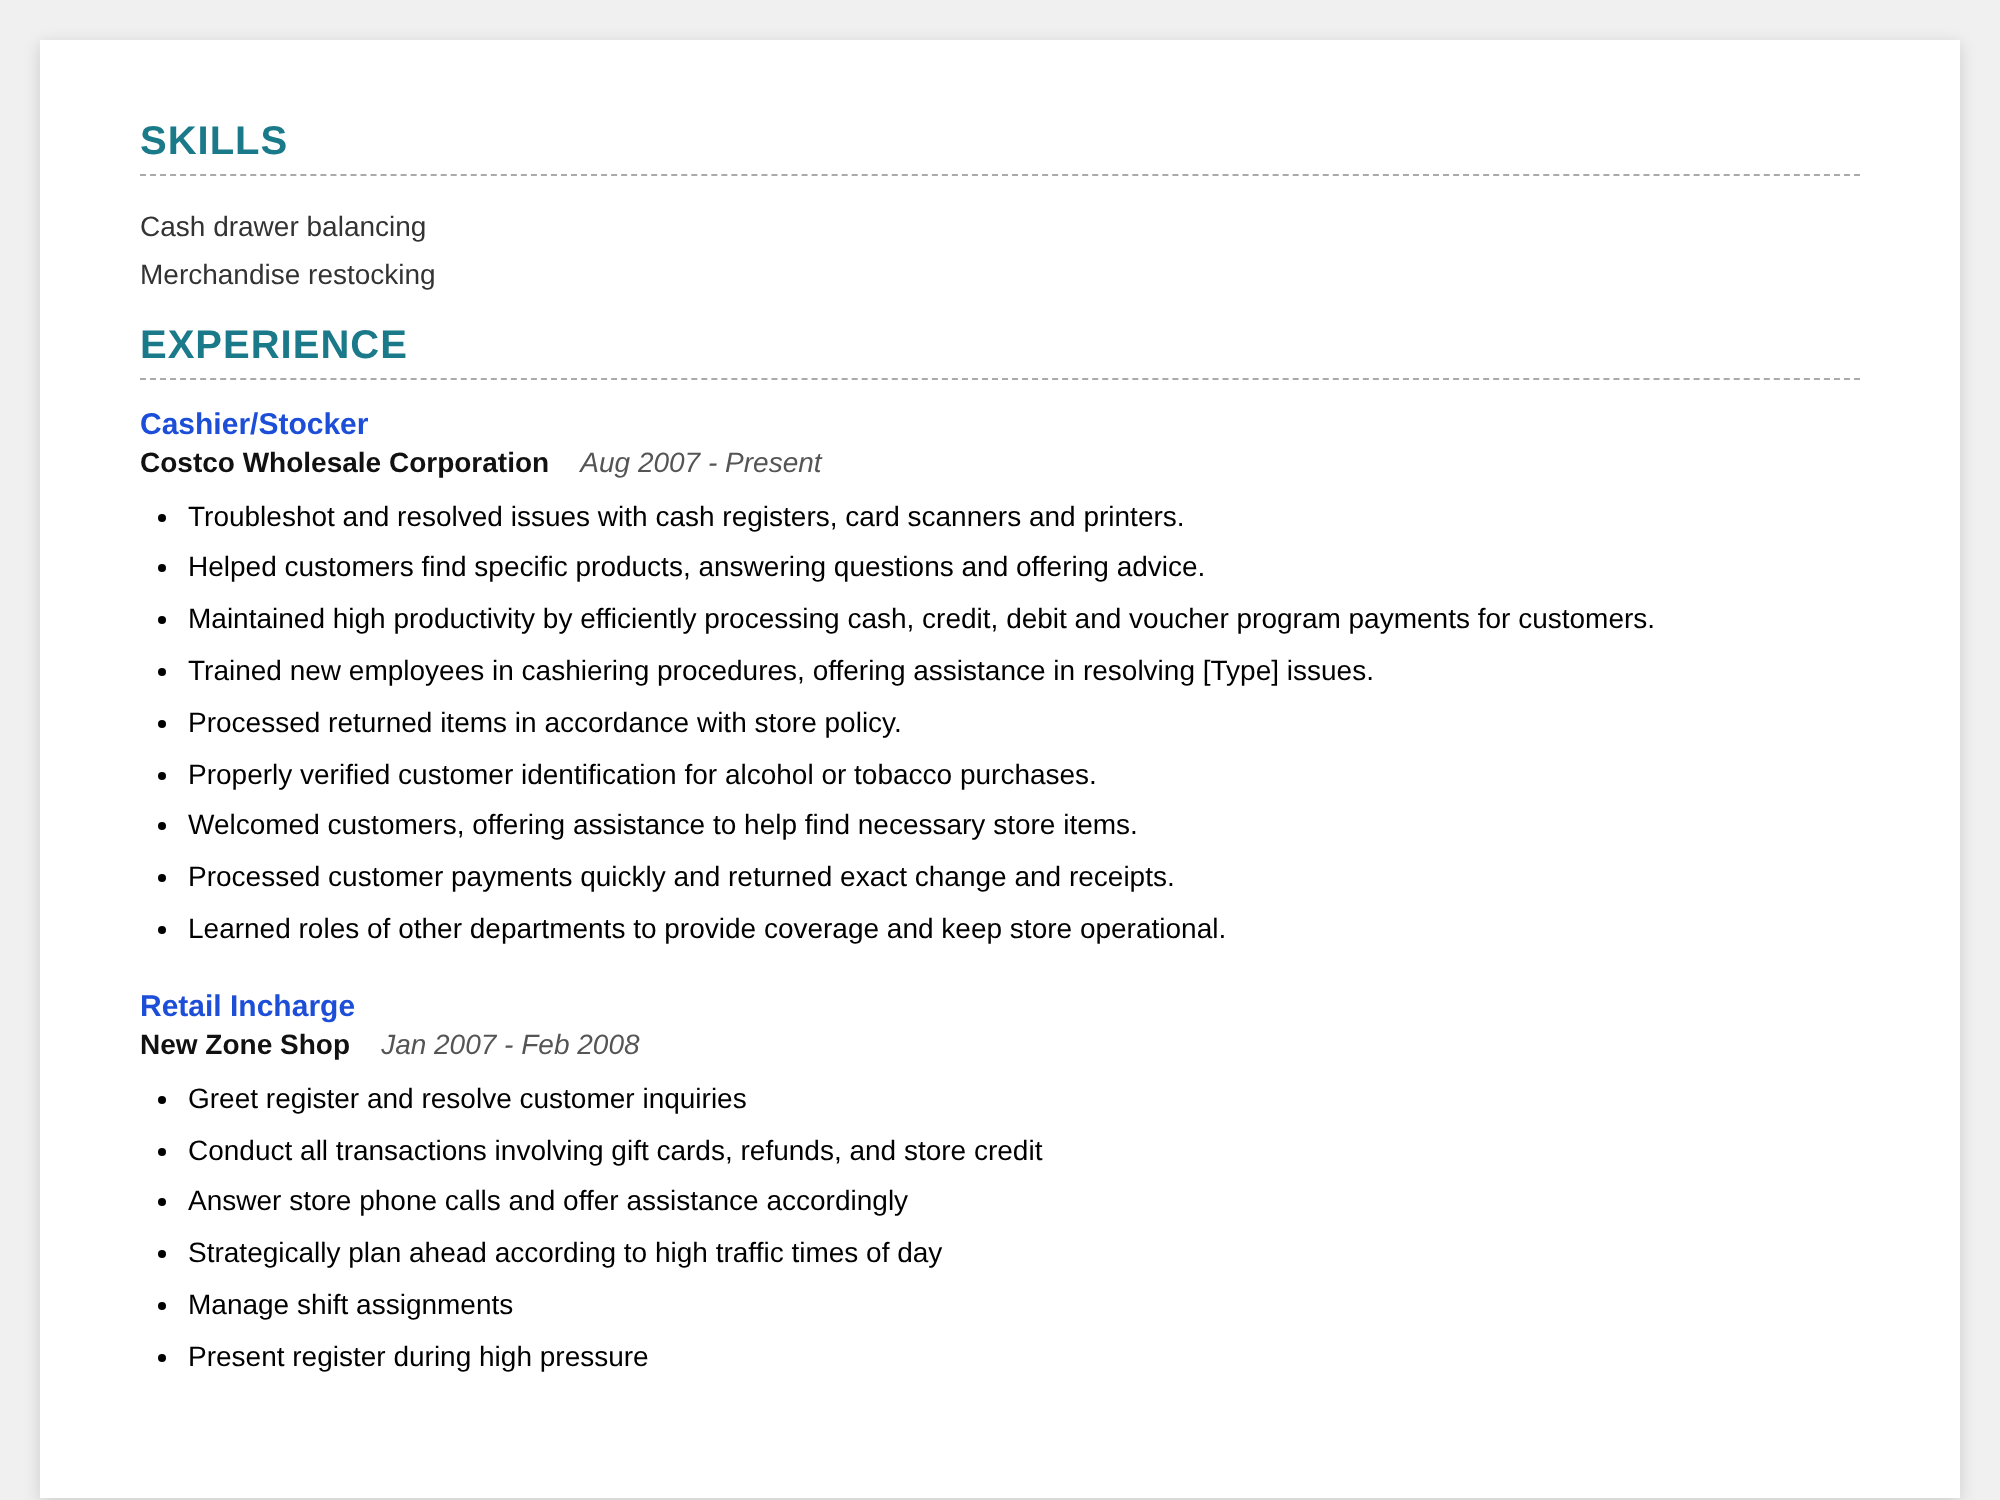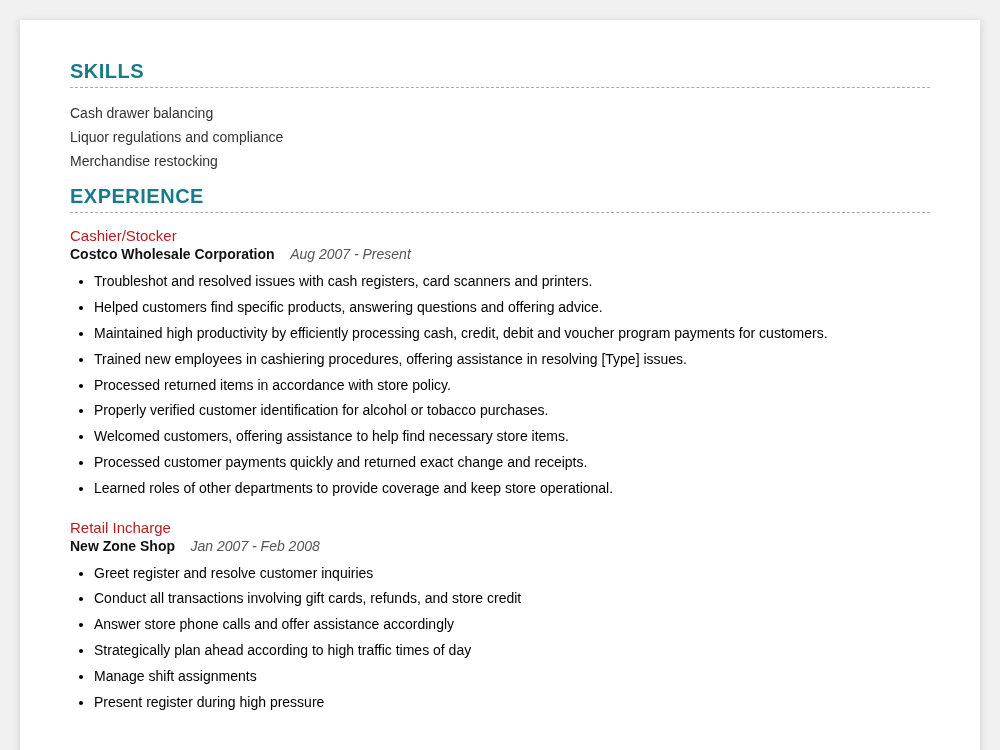--- a/index.html
+++ b/index.html
@@ -52,22 +52,22 @@
       color: #333333;
       line-height: 1.7;
     }
 
     .experience-section {
       margin-bottom: 10px;
     }
 
     .job-title {
       font-size: 15px;
-      font-weight: normal;
-      color: #b91c1c;
+      font-weight: bold;
+      color: #1d4ed8;
       margin-bottom: 2px;
     }
 
     .company-line {
       font-size: 14px;
       color: #111111;
       margin-bottom: 8px;
     }
 
     .company-name {
@@ -97,21 +97,20 @@
 <body>
 
 <div class="resume-page">
 
   <div class="skills-section">
     <div class="section-title">SKILLS</div>
     <hr class="section-divider">
     <div class="skills-grid">
       <div>
         <div>Cash drawer balancing</div>
-        <div>Liquor regulations and compliance</div>
         <div>Merchandise restocking</div>
       </div>
     </div>
   </div>
 
   <div class="experience-section">
     <div class="section-title">EXPERIENCE</div>
     <hr class="section-divider">
 
     <div>

